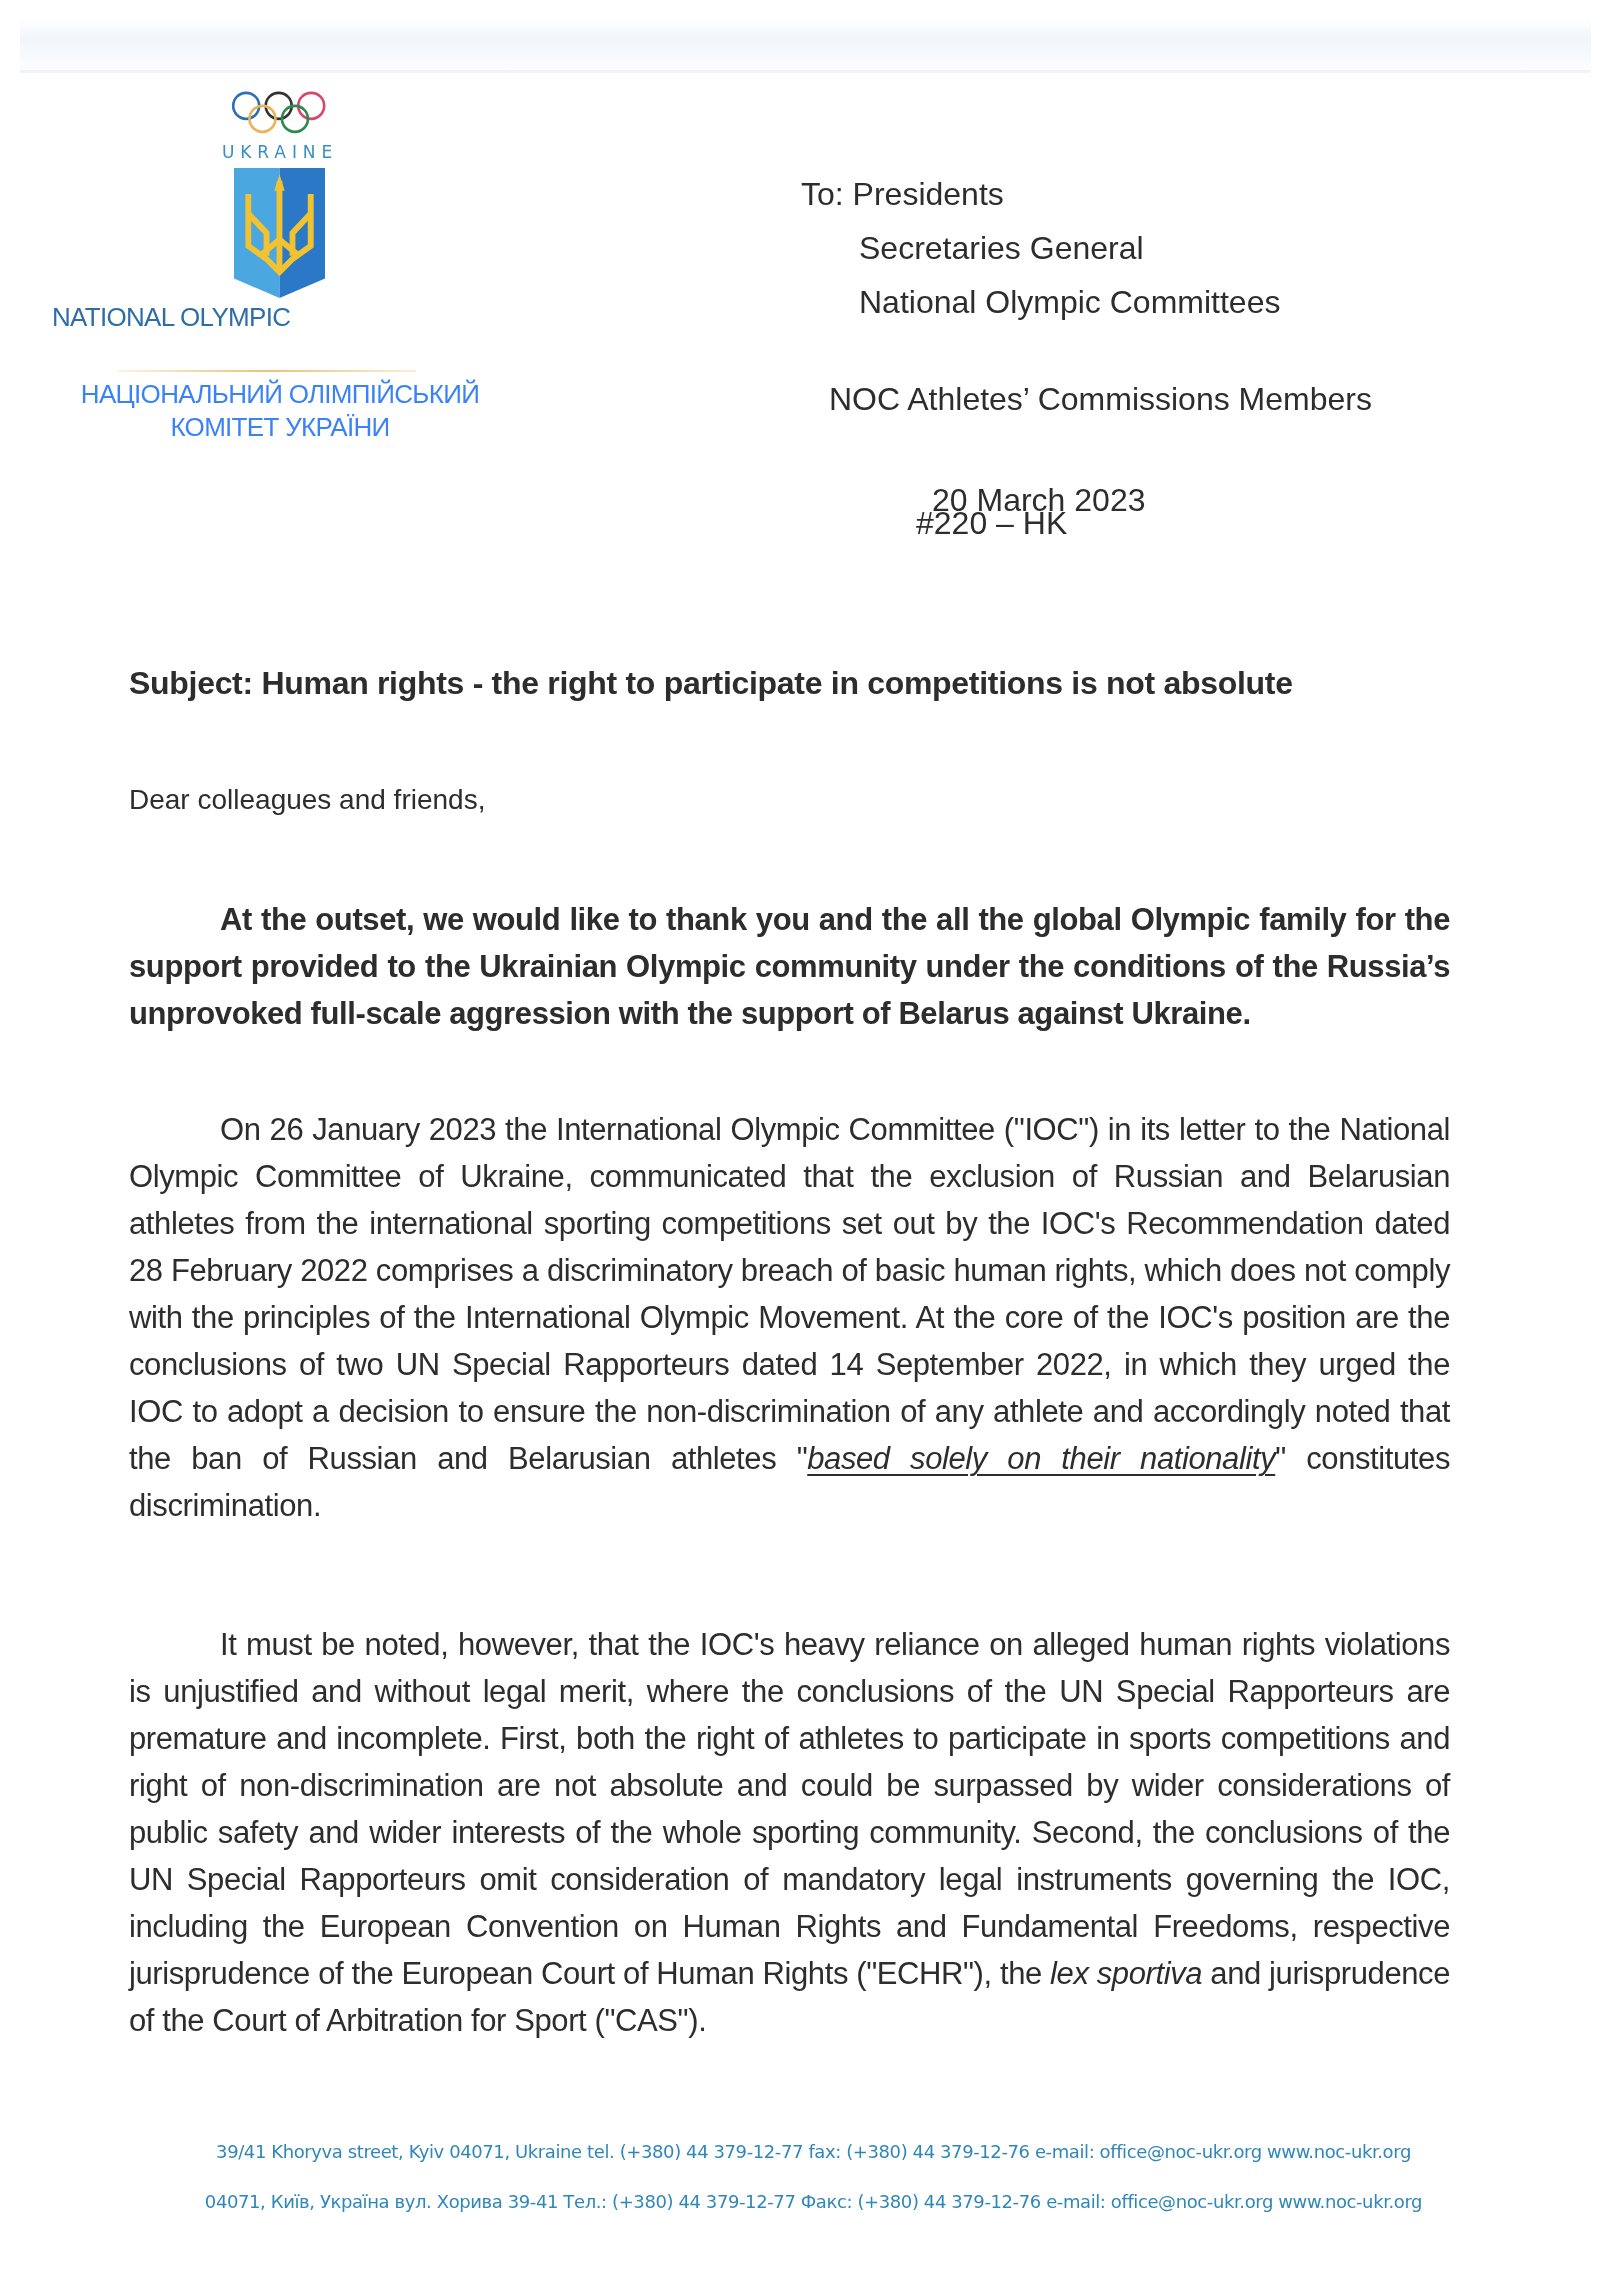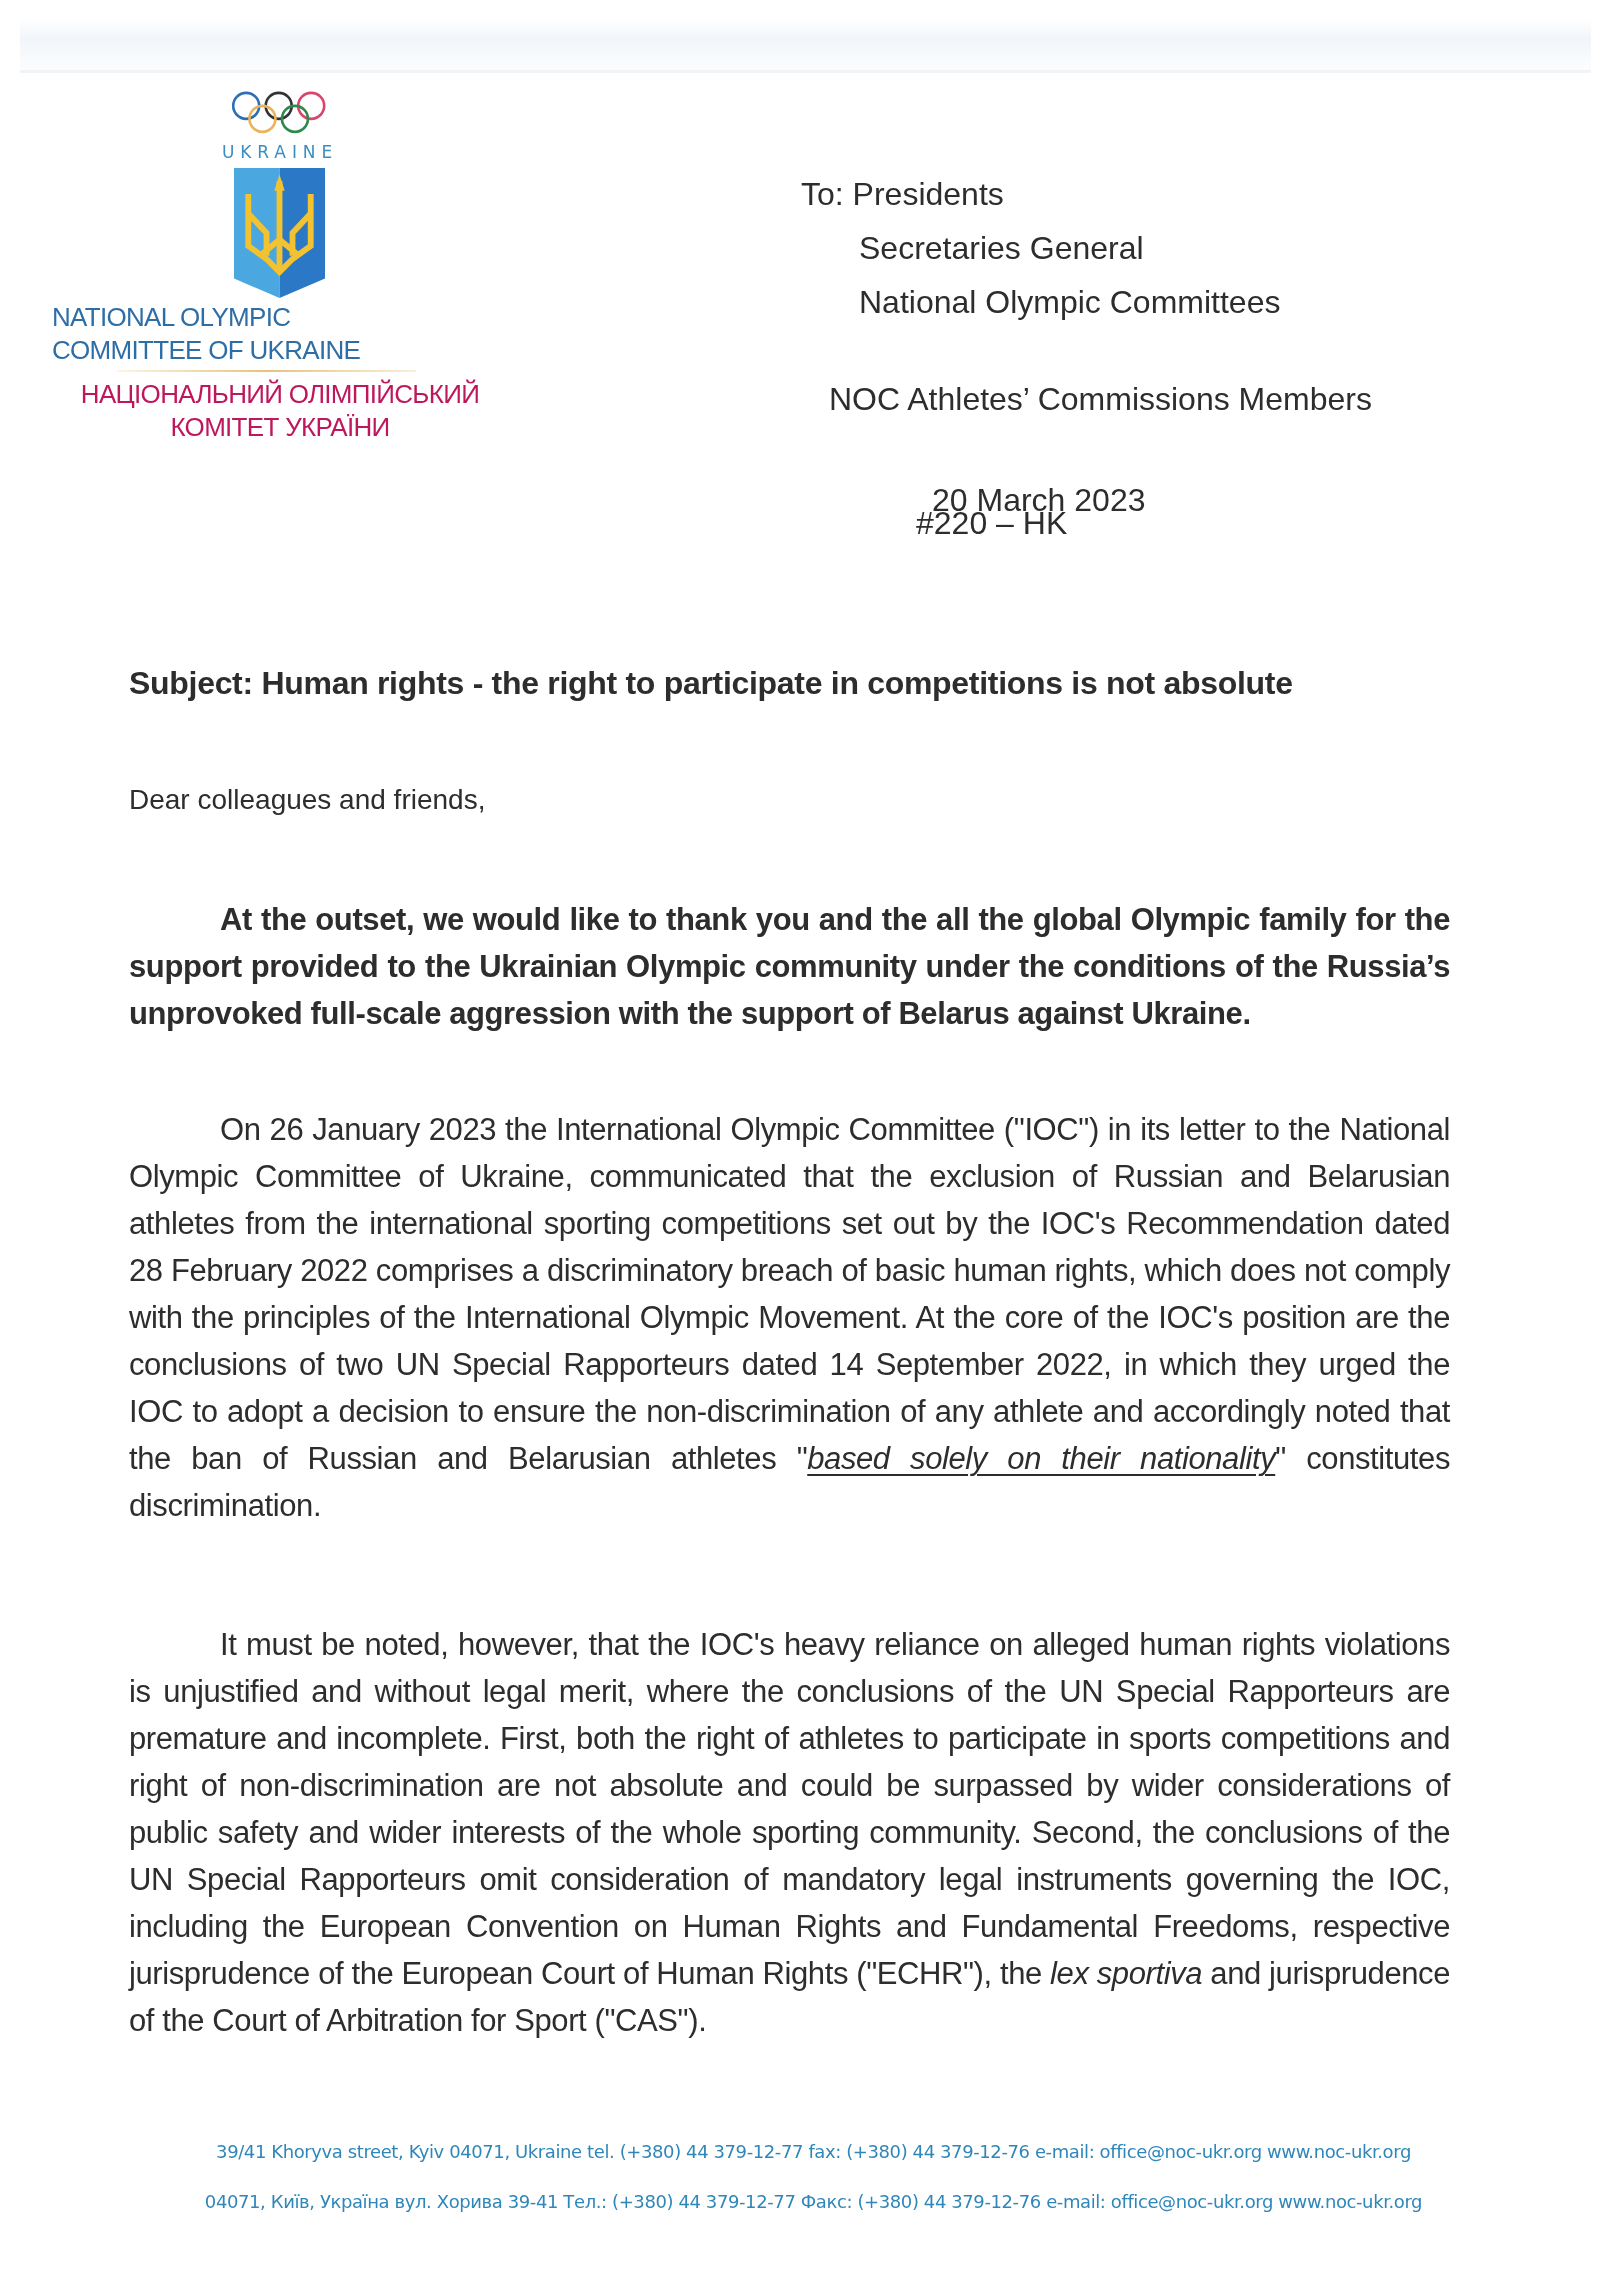--- a/index.html
+++ b/index.html
@@ -84,21 +84,21 @@
     height: 2px;
     background: linear-gradient(to right, rgba(240,200,120,0.2), #e9c27a, rgba(240,200,120,0.3));
   }
   .org-ua {
     position: absolute;
     left: -39px;
     width: 534px;
     top: 293px;
     font-size: 26px;
     line-height: 33px;
-    color: #be185d;
+    color: #3b82f6;
     text-align: center;
     letter-spacing: -0.7px;
   }
 
   
   .recip {
     position: absolute;
     font-size: 32px;
     color: #2d2d2d;
     white-space: nowrap;
@@ -181,21 +181,20 @@
       <path d="M70 20 L70 160"></path>
       <path d="M22 40 L22 120 L50 140 L70 160 L90 140 L118 120 L118 40"></path>
       <path d="M22 70 L50 100 L50 135"></path>
       <path d="M118 70 L90 100 L90 135"></path>
       <path d="M40 135 L70 110 L100 135"></path>
     </g>
     <path d="M70 10 L62 35 L78 35 Z" fill="#f2c230"></path>
   </svg>
   <div class="org-en">
     <div>NATIONAL OLYMPIC</div>
-    <div>COMMITTEE OF UKRAINE</div>
   </div>
   <div class="org-rule"></div>
   <div class="org-ua">
     <div>НАЦІОНАЛЬНИЙ ОЛІМПІЙСЬКИЙ</div>
     <div>КОМІТЕТ УКРАЇНИ</div>
   </div>
 </div>
 
 <div class="recip" style="left:801px; top:176px;">To: Presidents</div>
 <div class="recip" style="left:859px; top:230px;">Secretaries General</div>

